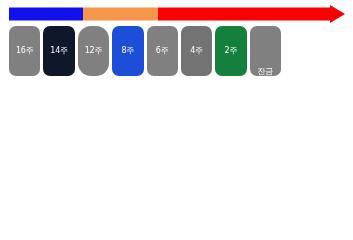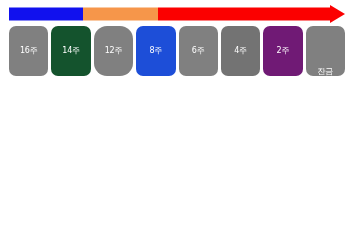--- a/index.html
+++ b/index.html
@@ -35,21 +35,21 @@
     display: block;
     width: 336px;
     height: 18px;
   }
 
   
   .stage-row {
     position: absolute;
     left: 9px;
     top: 26px;
-    width: 336px;
+    width: 272px;
     height: 50px;
     display: flex;
     gap: 3px;
   }
 
   .stage-box {
     flex: 1 1 0;
     height: 50px;
     border-radius: 7px;
     display: flex;
@@ -86,36 +86,36 @@
       <rect x="74" y="2.5" width="75" height="13" fill="#f6964a"></rect>
       <rect x="149" y="2.5" width="172" height="13" fill="#fb0000"></rect>
       <polygon points="321,0 336,9 321,18" fill="#fb0000"></polygon>
     </svg>
   </div>
 
   <div class="stage-row">
     <div class="stage-box gray" style="background: rgb(128, 128, 128);">
       <span class="stage-label">16주</span>
     </div>
-    <div class="stage-box gray" style="background: #14532d;">
+    <div class="stage-box gray" style="background: #0f172a;">
       <span class="stage-label">14주</span>
     </div>
     <div class="stage-box gray" style="background: rgb(128, 128, 128); border-radius: 13px;">
       <span class="stage-label">12주</span>
     </div>
     <div class="stage-box gray" style="background: #1d4ed8;">
       <span class="stage-label">8주</span>
     </div>
     <div class="stage-box gray" style="background: rgb(128, 128, 128); text-align: right;">
       <span class="stage-label">6주</span>
     </div>
     <div class="stage-box red" style="background: #737373;">
       <span class="stage-label">4주</span>
     </div>
-    <div class="stage-box red" style="background: #701a75;">
+    <div class="stage-box red" style="background: #15803d;">
       <span class="stage-label">2주</span>
     </div>
     <div class="stage-box gray" style="background: rgb(128, 128, 128); align-items: flex-end;">
       <span class="stage-label">잔금</span>
     </div>
   </div>
 
 </div>
 
 </body></html>

